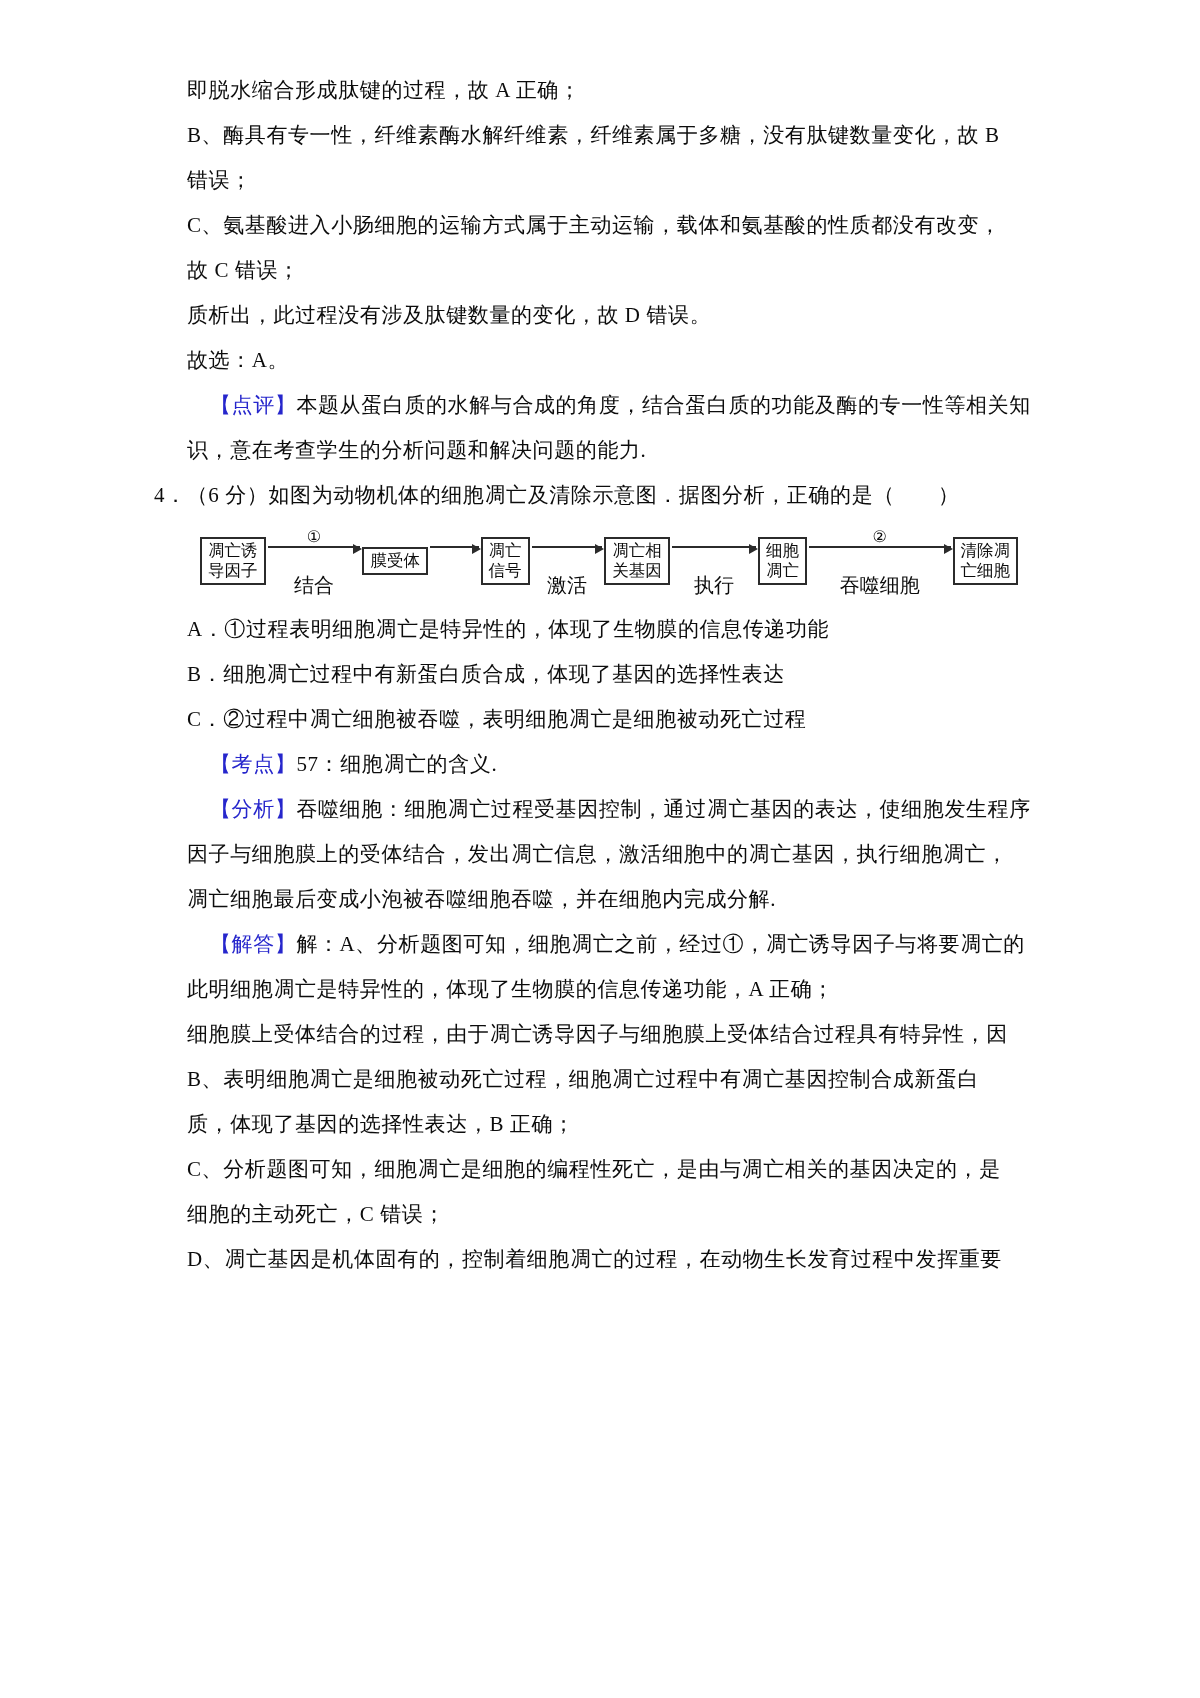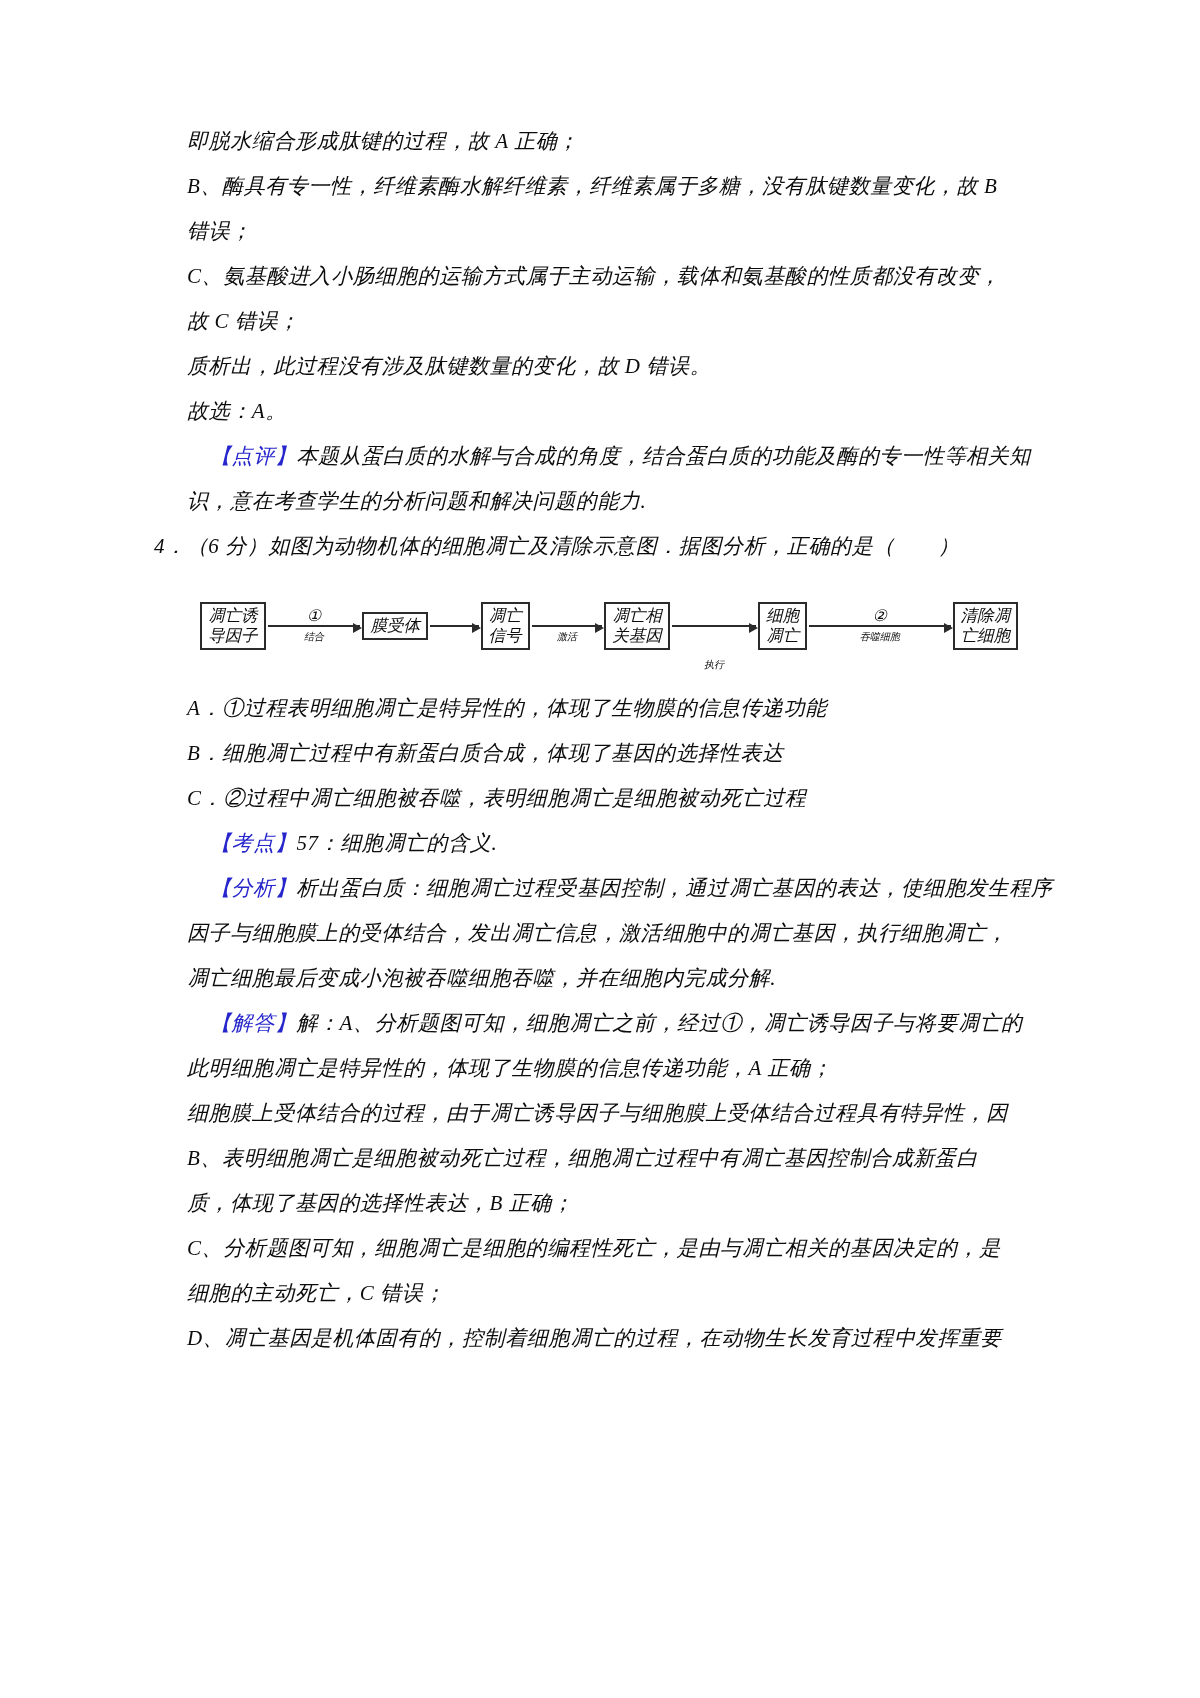--- a/index.html
+++ b/index.html
@@ -4,26 +4,25 @@
 <style>
   * { margin:0; padding:0; box-sizing:border-box; }
   html, body { background:#ffffff; }
   body {
     width:1200px; height:1698px;
     font-family:"Liberation Serif","DejaVu Serif",serif;
     color:#0c0c0c;
   }
   .page { position:relative; width:1200px; height:1698px; overflow:hidden; background:#fff; }
   .content {
-    padding-top:119px;
+    padding-top:68px;
     margin-left:187px;
     width:758px;
     font-size:21px;
     letter-spacing:0.6px;
-    font-style:italic;
   }
   .line { height:45px; line-height:45px; white-space:nowrap; }
   .blue { color:var(--label-blue,#2626cc);margin-left:23px; }
   .qhead { margin-left:-33px; }
 
   
   .diagram {
     display:flex; align-items:center;
     width:818px; margin:9px 0 12px 13px;
     letter-spacing:0;
@@ -33,33 +32,33 @@
     padding:2px 6px;
     font-size:16.5px; line-height:20px;
     text-align:center; white-space:pre-line;
     flex:0 0 auto; background:#fff;
   }
   .darr {
     display:flex; flex-direction:column; align-items:center; justify-content:center;
     flex:1 1 0; padding:0 2px; min-width:26px;
   }
   .darr .dtop { height:19px; line-height:19px; font-size:16px; }
-  .darr .dbot { height:19px; line-height:19px; font-size:10px; }
+  .darr .dbot { height:19px; line-height:19px; font-size:20px;margin-top:28px; }
   .darr .dline { position:relative; width:100%; height:0; border-top:2px solid #2b2b2b; }
   .darr .dline::after {
     content:""; position:absolute; right:-2px; top:-4px;
     width:0; height:0;
     border-left:9px solid #2b2b2b;
     border-top:5px solid transparent;
     border-bottom:5px solid transparent;
   }
   .a1 { flex-grow:1.05; }
   .a2 { flex-grow:0.55; }
   .a3 { flex-grow:0.80; }
-  .a4 { flex-grow:0.95;gap:28px; }
+  .a4 { flex-grow:0.95; }
   .a5 { flex-grow:1.60; }
 </style>
 </head>
 <body>
 
 <div class="page">
   <div class="content">
 
     <div class="line">即脱水缩合形成肽键的过程，故 A 正确；</div>
     <div class="line">B、酶具有专一性，纤维素酶水解纤维素，纤维素属于多糖，没有肽键数量变化，故 B</div>
@@ -112,21 +111,21 @@
       <div class="dbox">清除凋
 亡细胞</div>
     </div>
 
     <div class="line">A．①过程表明细胞凋亡是特异性的，体现了生物膜的信息传递功能</div>
     <div class="line">B．细胞凋亡过程中有新蛋白质合成，体现了基因的选择性表达</div>
     <div class="line">C．②过程中凋亡细胞被吞噬，表明细胞凋亡是细胞被动死亡过程</div>
 
     <div class="line"><span class="blue">【考点】</span><span>57：细胞凋亡的含义.</span></div>
 
-    <div class="line"><span class="blue">【分析】</span><span>析出蛋白质：细胞凋亡过程受基因控制，通过凋亡基因的表达，使细胞发生程序</span></div>
+    <div class="line"><span class="blue">【分析】</span><span>吞噬细胞：细胞凋亡过程受基因控制，通过凋亡基因的表达，使细胞发生程序</span></div>
     <div class="line">因子与细胞膜上的受体结合，发出凋亡信息，激活细胞中的凋亡基因，执行细胞凋亡，</div>
     <div class="line">凋亡细胞最后变成小泡被吞噬细胞吞噬，并在细胞内完成分解.</div>
 
     <div class="line"><span class="blue">【解答】</span><span>解：A、分析题图可知，细胞凋亡之前，经过①，凋亡诱导因子与将要凋亡的</span></div>
     <div class="line">此明细胞凋亡是特异性的，体现了生物膜的信息传递功能，A 正确；</div>
     <div class="line">细胞膜上受体结合的过程，由于凋亡诱导因子与细胞膜上受体结合过程具有特异性，因</div>
     <div class="line">B、表明细胞凋亡是细胞被动死亡过程，细胞凋亡过程中有凋亡基因控制合成新蛋白</div>
     <div class="line">质，体现了基因的选择性表达，B 正确；</div>
     <div class="line">C、分析题图可知，细胞凋亡是细胞的编程性死亡，是由与凋亡相关的基因决定的，是</div>
     <div class="line">细胞的主动死亡，C 错误；</div>

